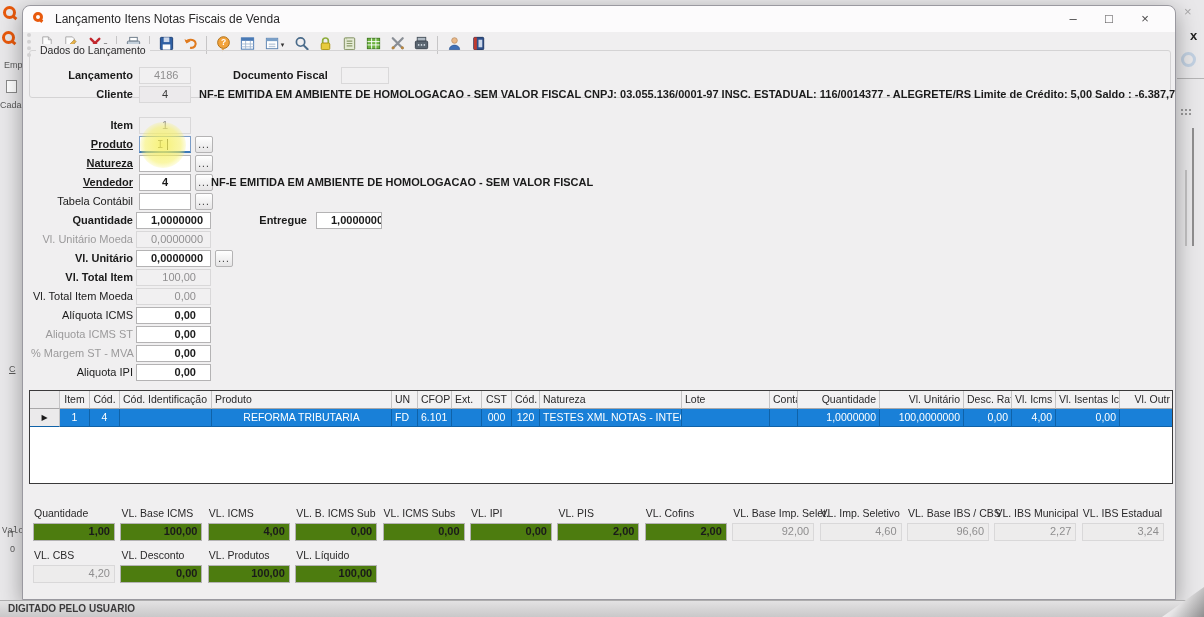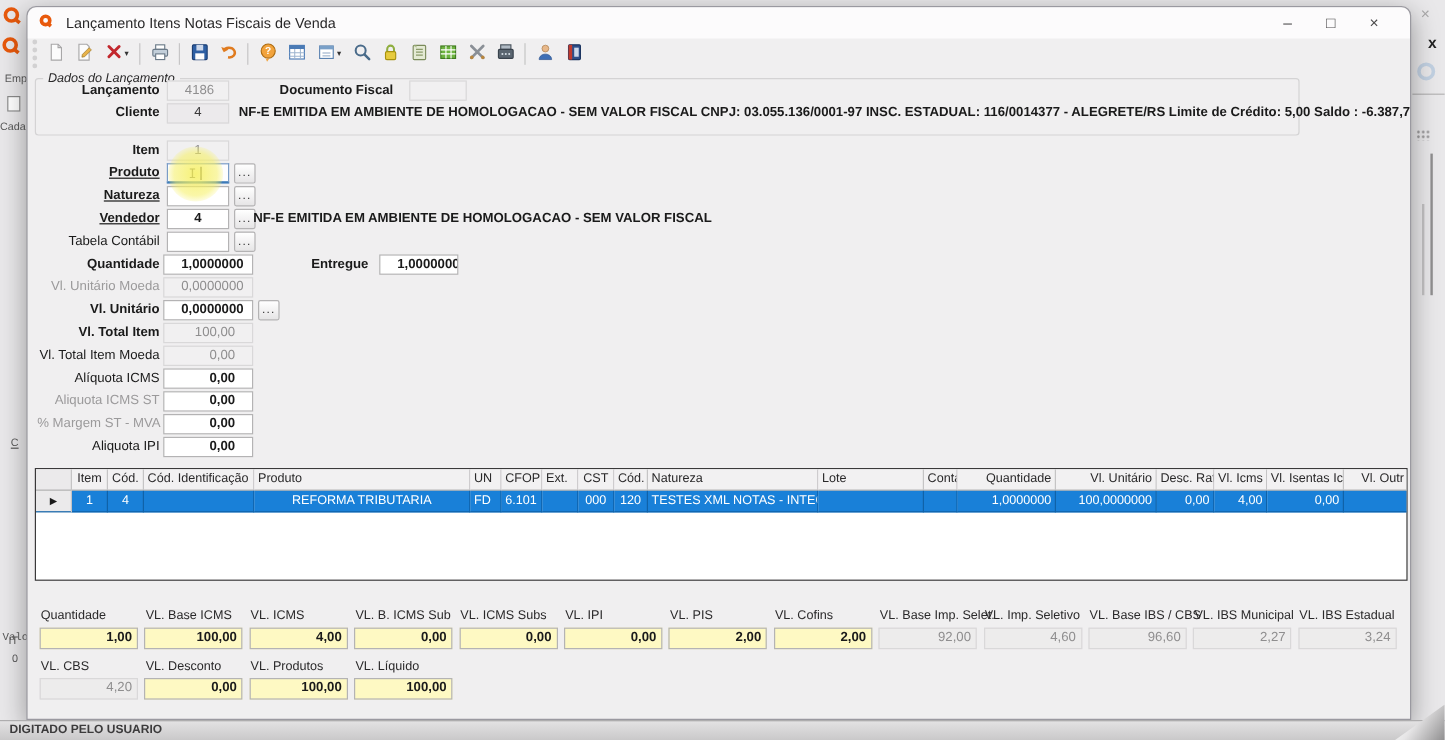--- a/index.html
+++ b/index.html
@@ -91,21 +91,21 @@
     white-space:nowrap; border-right:1px solid #d0cfd0; border-bottom:1px solid #d0cfd0; flex:none; }
   .grid-head .gcell { background:#f2f1f2; color:#2a292a; border-right:1px solid #c5c4c5;
     border-bottom:1px solid #a9a8a9; }
   .grid-data .gcell { background:#1980d8; color:#fff; border-right:1px solid #0f62a8;
     border-bottom:1px solid #0f62a8; }
   .gcell.selector { background:#ebeaeb !important; color:#1a1a1a; border-right:1px solid #c5c4c5;
     text-align:center; font-size:8px; }
 
   
   .tot-lbl { position:absolute; font-size:10.5px; color:#2a292a; white-space:nowrap; }
-  .tot-field { position:absolute; width:82px; height:18px; border:1px solid #b4b3b4; background:#fef9c3;
+  .tot-field { position:absolute; width:82px; height:18px; border:1px solid #b4b3b4; background:#4d7c0f;
     font-size:11px; font-weight:bold; line-height:15px; text-align:right; padding:0 4px; color:#1a1a1a; }
   .tot-field.disabled { background:#edecec; border-color:#d9d8d9; color:#8f8e8f; font-weight:normal; }
 </style>
 </head>
 <body>
 
 <span class="qlogo" style="left:3px; top:6px;"></span>
 <span class="qlogo" style="left:2px; top:31px;"></span>
 <div class="bg-doc-icon" style="left:6px; top:80px;"></div>
 <div id="bg-fragments">
@@ -254,21 +254,21 @@
       </button>
       <button class="tbtn">
         <span><svg viewBox="0 0 18 18">
             <rect x="4" y="2.5" width="10.5" height="13" rx="1" fill="#2e4f8a" stroke="#1d3560"></rect>
             <rect x="4" y="2.5" width="3.2" height="13" fill="#c03a2e"></rect>
             <rect x="9" y="5" width="4" height="8" fill="#cdd8ea"></rect>
           </svg></span>
       </button>
     </div>
 
-  <div class="groupbox" style="left:6px; top:59px; width:1054px; height:48px;font-style:italic;">
+  <div class="groupbox" style="left:6px; top:44px; width:1142px; height:48px;">
     <span class="legend">Dados do Lançamento</span>
   </div>
   <span class="lbl bold" style="left:8px; top:61px; width:102px;">Lançamento</span>
   <div class="field disabled a-center" style="left:116px; top:61px; width:52px;">
     <span class="v">4186</span>
   </div>
   <span class="lbl bold" style="left:210px; top:61px; width:98px; text-align:left;">Documento Fiscal</span>
   <div class="field disabled a-center" style="left:318px; top:61px; width:48px;">
     <span class="v"></span>
   </div>

